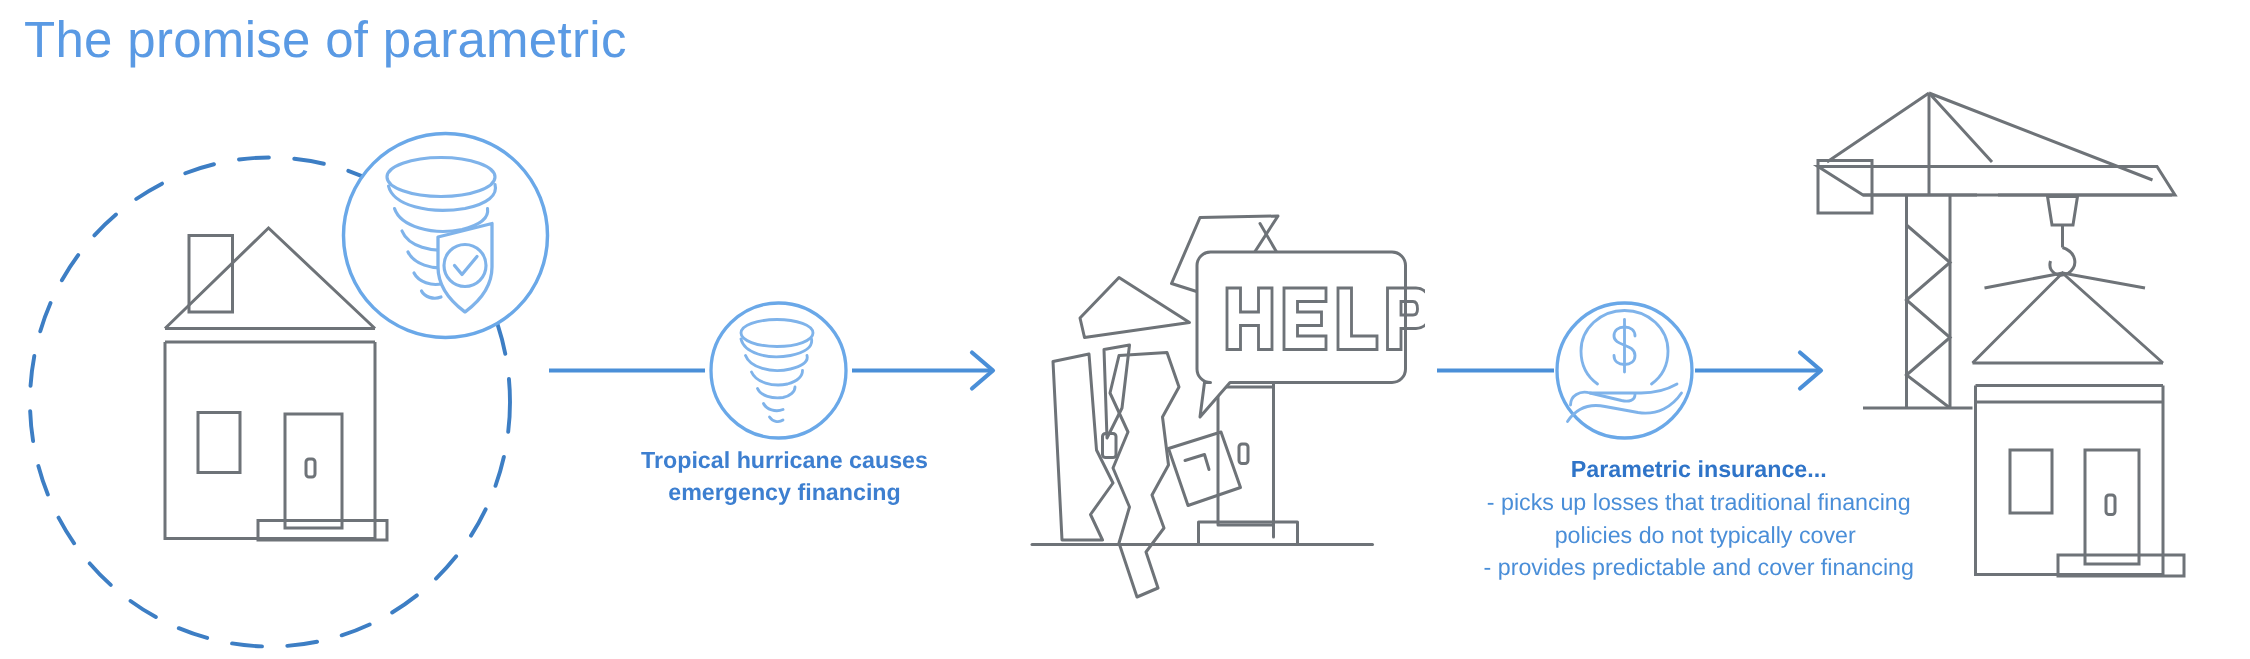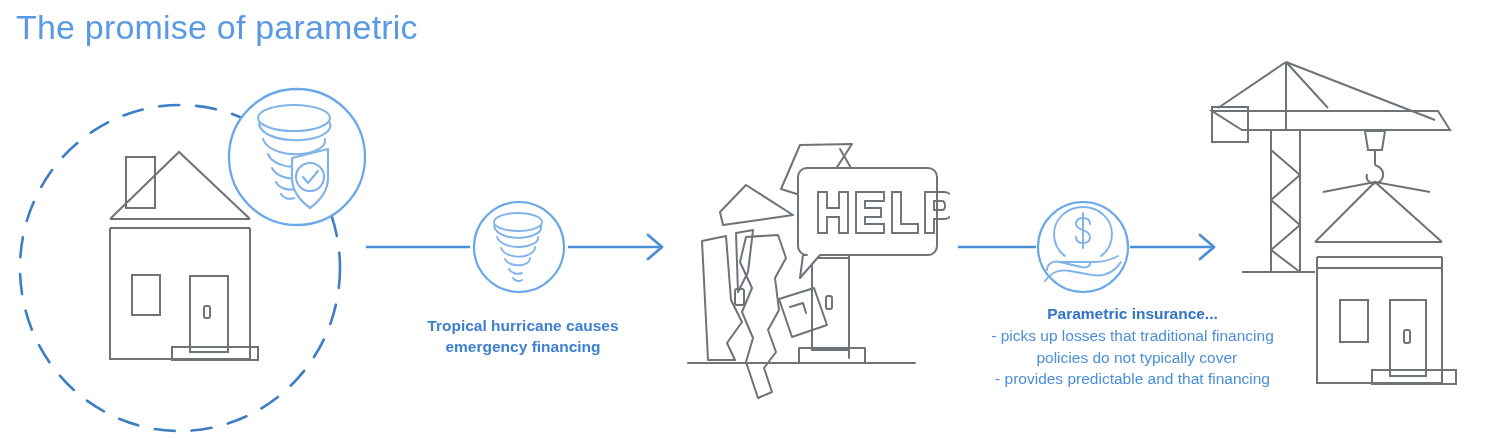--- a/index.html
+++ b/index.html
@@ -55,21 +55,21 @@
   .caption-centered {
     position: absolute;
     text-align: center;
     color: #3d7fd0;
     font-weight: bold;
     font-size: 15.5px;
     line-height: 1.35;
   }
   #hurricane-caption {
     left: 18px;
-    top: 316px;
+    top: 298px;
     width: 290px;
   }
   .caption-left {
     position: absolute;
     text-align: center;
     color: #4a8ed8;
     font-size: 15.5px;
     line-height: 1.38;
   }
   #parametric-caption {
@@ -232,21 +232,21 @@
           <path d="M107,270 C107,264 113,260 120,262 L141,267 C146,268 150,267 150,263"></path>
           <path d="M120,262 L154,262 C162,262 171,260 178,256"></path>
           <path d="M105,281 C111,272 120,269 130,271 L152,275 C165,277 175,271 181,262"></path>
         </g>
       </g>
     </svg>
     <div class="caption-left" id="parametric-caption">
       <span class="cap-heading">Parametric insurance...</span>
       <span class="cap-bullet">- picks up losses that traditional financing
   policies do not typically cover</span>
-      <span class="cap-bullet">- provides predictable and that financing</span>
+      <span class="cap-bullet">- provides predictable and cover financing</span>
     </div>
   </div>
 
   <div class="stage" id="stage-rebuilt-house">
     <svg class="svg-layer" width="320" height="439" viewBox="0 0 320 439">
       <g fill="none" stroke="#6e7378" stroke-width="2" stroke-linejoin="miter" stroke-linecap="butt">
 
         <path d="M91,130 L91,272 M120,130 L120,272"></path>
         <path d="M91,150 L120,175 L91,200 L120,225 L91,250 L120,272"></path>
         <path d="M62,272 L135,272"></path>

